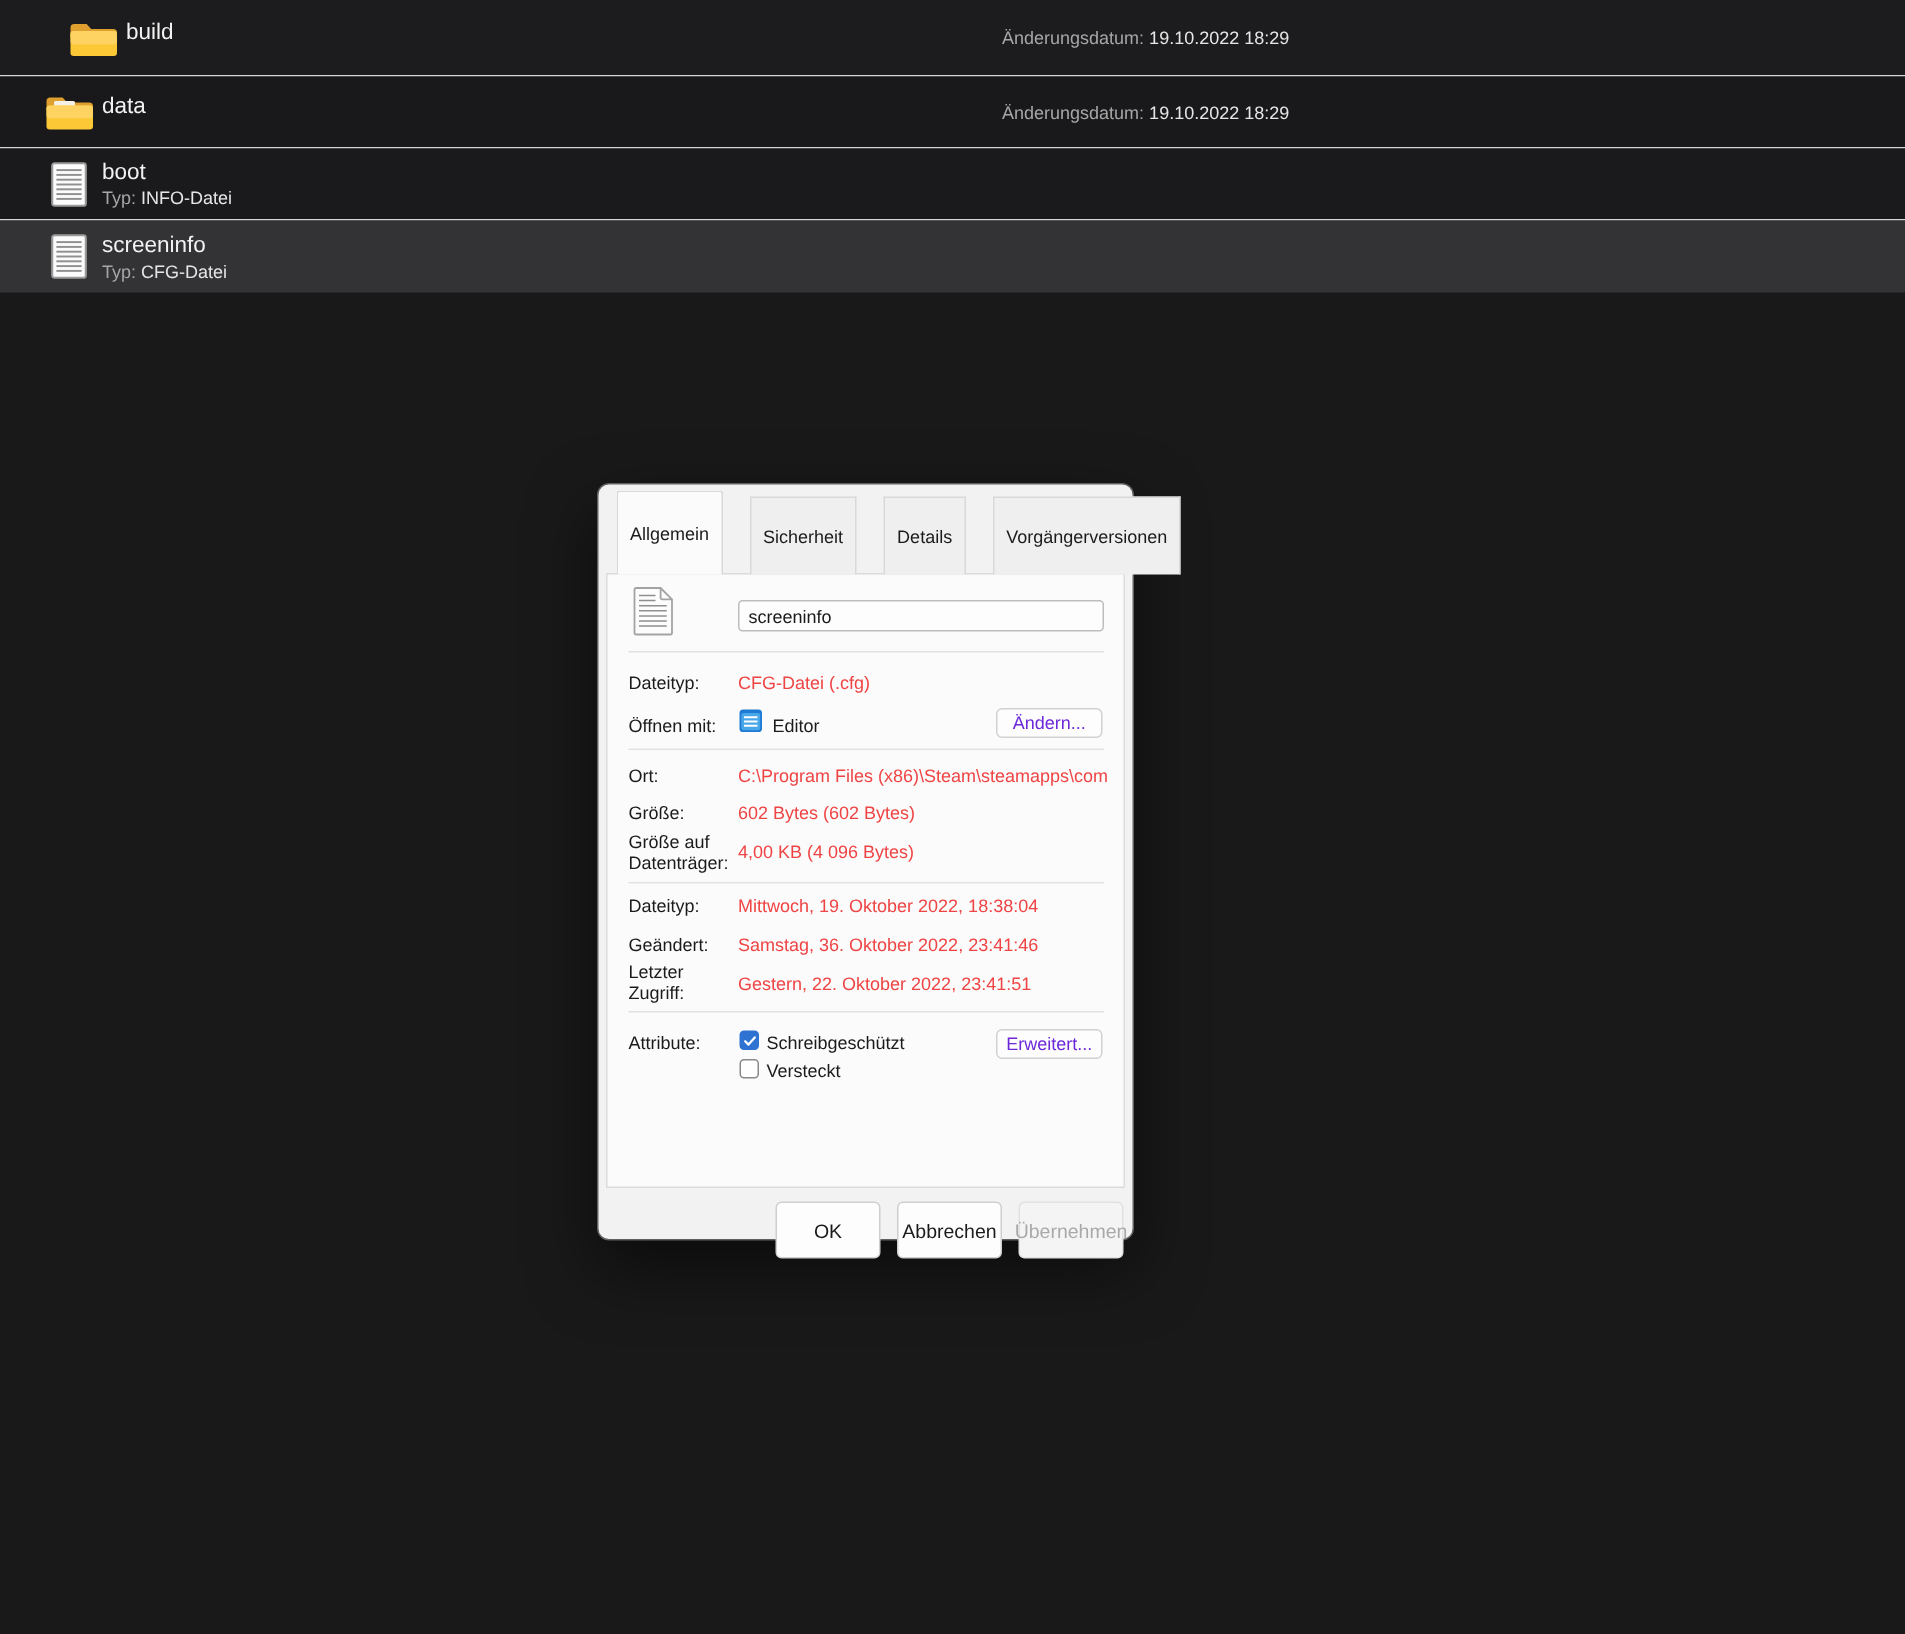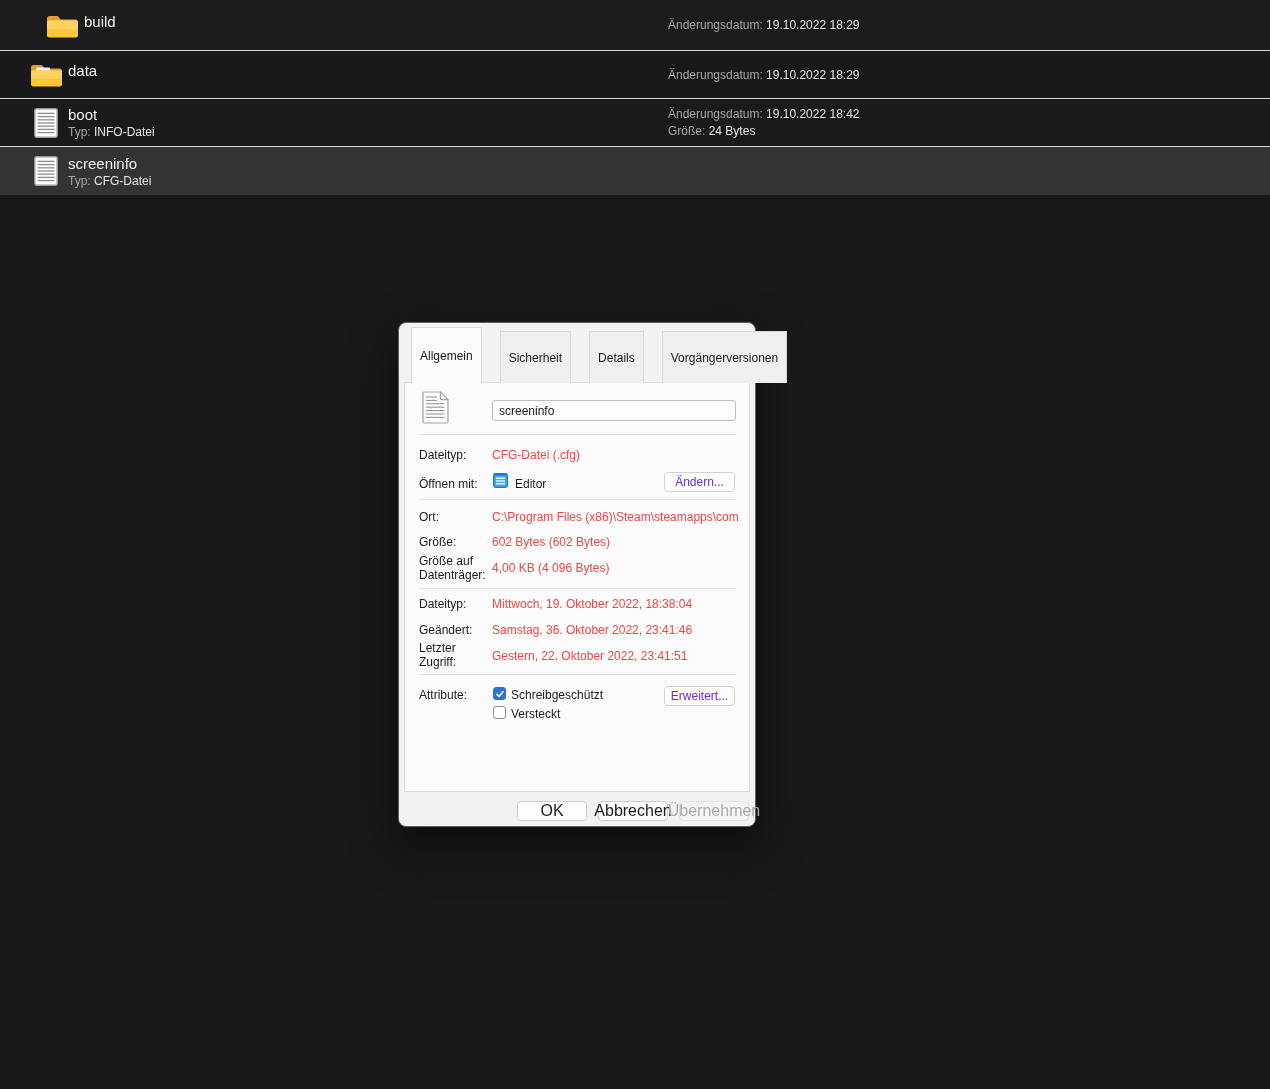--- a/index.html
+++ b/index.html
@@ -50,22 +50,22 @@
     font:12px "Liberation Sans",sans-serif;color:#1b1b1b;
   }
   .bigicon{position:absolute;left:17px;top:8px;}
   .smallbtn{
     position:absolute;width:71px;height:20px;display:flex;align-items:center;justify-content:center;
     background:#fdfdfd;border:1px solid #d1d1d1;border-radius:4px;font-size:12px;color:#6d28d9;box-sizing:border-box;
   }
   .cb{position:absolute;width:13px;height:13px;box-sizing:border-box;border:1px solid #8a8a8a;border-radius:3px;background:#fff;display:flex;align-items:center;justify-content:center;}
   .cb.checked{background:#2e72d2;border-color:#2e72d2;}
   .footer-btn{
-    position:absolute;top:478px;width:70px;height:20px;display:flex;align-items:center;justify-content:center;
-    background:#fdfdfd;border:1px solid #cfcfcf;border-radius:4px;font-size:16px;color:#1b1b1b;box-sizing:border-box;
+    position:absolute;top:478px;width:70px;height:38px;display:flex;align-items:center;justify-content:center;
+    background:#fdfdfd;border:1px solid #cfcfcf;border-radius:4px;font-size:13px;color:#1b1b1b;box-sizing:border-box;
   }
   .footer-btn.disabled{color:#a9a9a9;background:#f4f4f4;border-color:#e1e1e1;}
   .clip{overflow:hidden;text-overflow:clip;max-width:246px;}
 </style>
 </head>
 <body>
 
 <div class="filelist">
 
   <div class="frow r1 single">
@@ -117,26 +117,20 @@
           <line x1="3.6" y1="24.6" x2="20.4" y2="24.6"></line>
         </g>
       </svg>
     </span>
     <div class="fblock">
       <div class="fname">boot</div>
       <div class="fsub">
         <span class="mlabel">Typ:</span>
         <span class="mvalue">INFO-Datei</span>
       </div>
-    </div>
-    <div class="fmeta">
-      <div><span class="mlabel">Änderungsdatum:</span>
-        <span class="mvalue">19.10.2022 18:42</span></div>
-      <div><span class="mlabel">Größe:</span>
-        <span class="mvalue">24 Bytes</span></div>
     </div>
   </div>
 
   <div class="frow r4 selected">
     <span class="ficon">
       <svg width="24" height="30" viewBox="0 0 24 30">
         <rect x="0.8" y="0.8" width="22.4" height="28.4" rx="1.6" fill="#fbfbfb" stroke="#9b9b9b" stroke-width="1.4"></rect>
         <g stroke="#8f8f8f" stroke-width="1.3">
           <line x1="3.6" y1="5.4" x2="20.4" y2="5.4"></line>
             <line x1="3.6" y1="8.6" x2="20.4" y2="8.6"></line>

